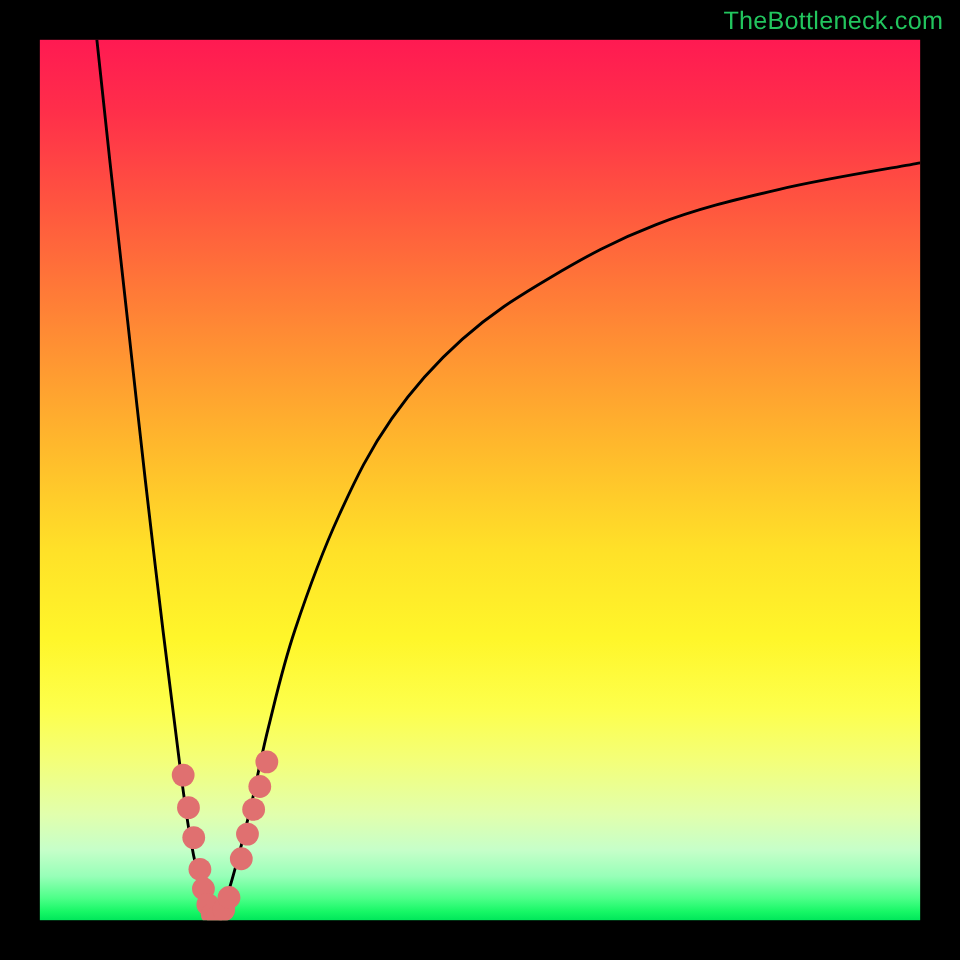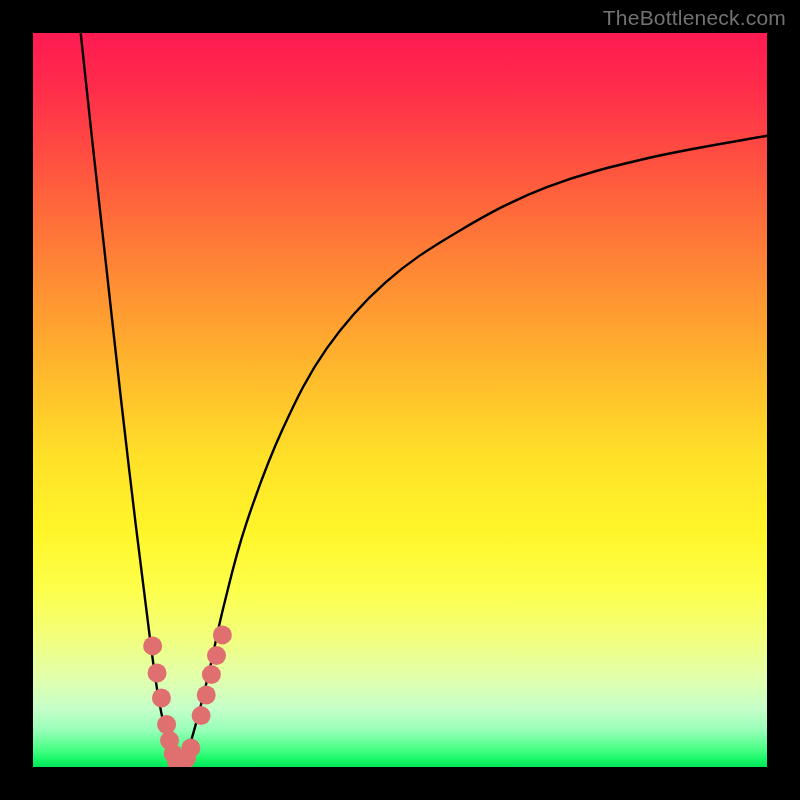--- a/index.html
+++ b/index.html
@@ -46,21 +46,21 @@
       #97ffb8 95%,
       #4cff88 97.5%,
       #17f766 99%,
       #00e65a 100%
     );
   }
   .watermark {
     position: absolute;
     top: 6px;
     right: 14px;
-    color: #737373;
+    color: #22c55e;
     font-size: 21px;
     font-weight: 500;
     letter-spacing: 0.2px;
     user-select: none;
   }
   svg.curve {
     position: absolute;
     inset: 0;
   }
 </style>

